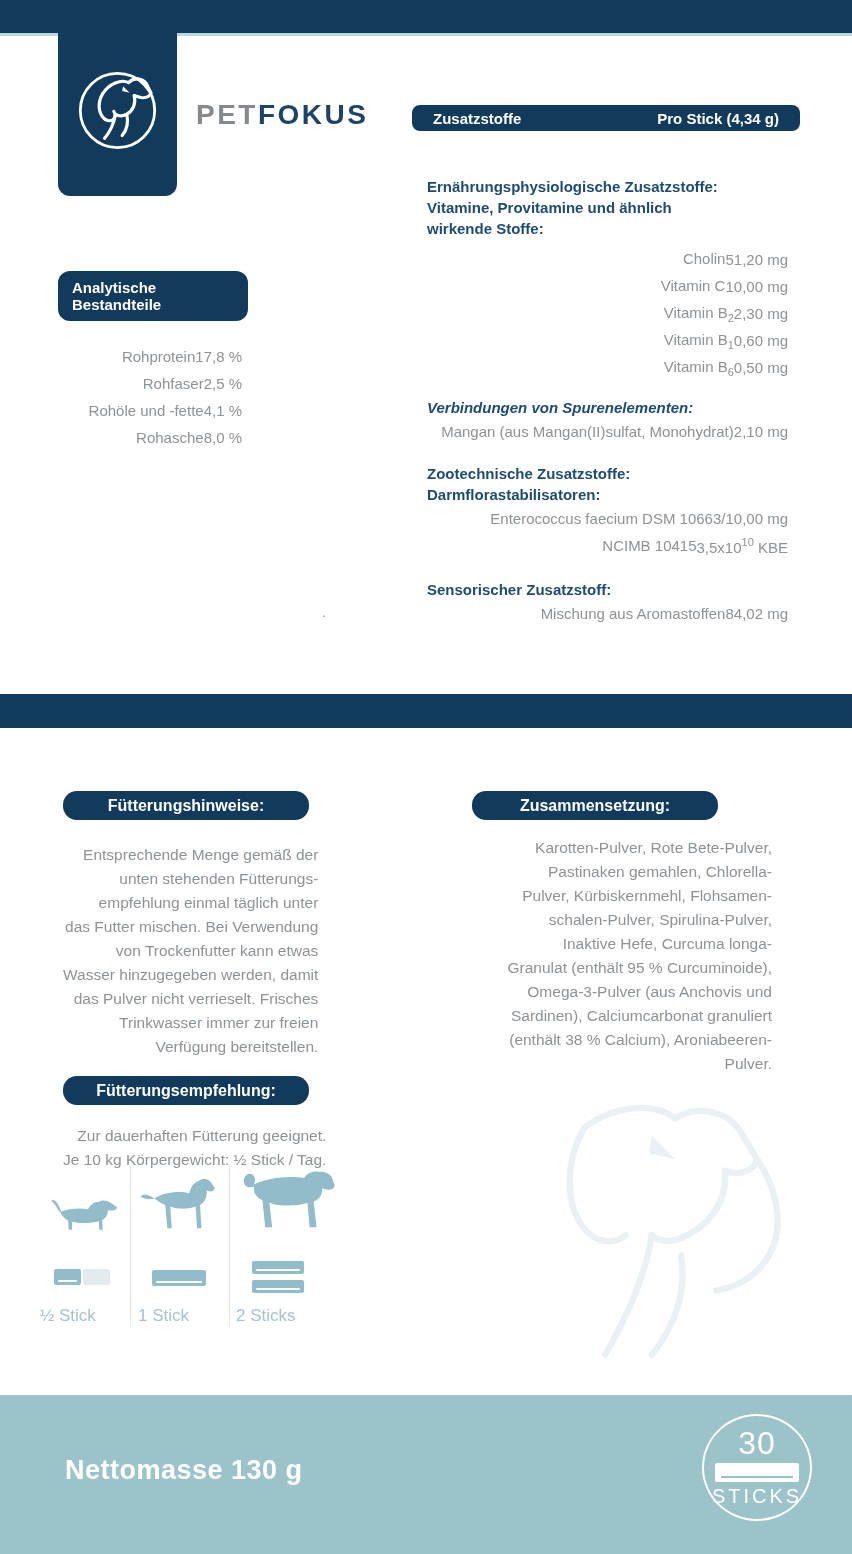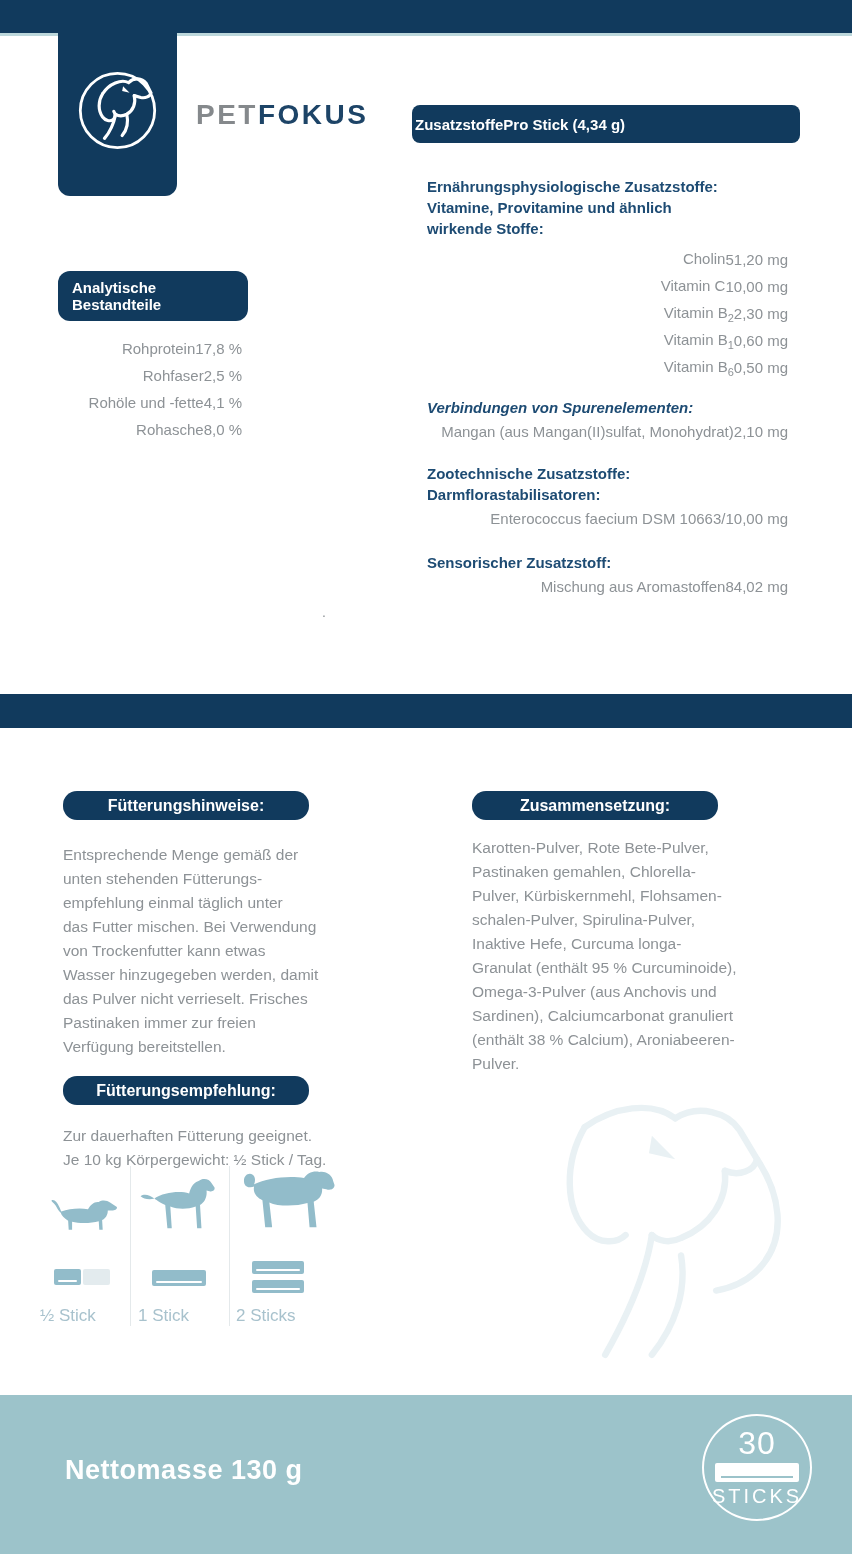--- a/index.html
+++ b/index.html
@@ -17,49 +17,49 @@
   .logo-tab{position:absolute;left:58px;top:0;width:119px;height:196px;background:var(--navy);border-radius:0 0 12px 12px;}
   .logo-svg{position:absolute;left:13px;top:64px;width:93px;height:93px;color:#fff;}
   .logo-svg path{stroke:currentColor;stroke-width:3.4;fill:none;stroke-linecap:round;}
   .logo-svg circle{stroke:currentColor;stroke-width:3;fill:none;}
   .logo-svg .wedge{fill:currentColor;stroke:none;}
 
   .brand{position:absolute;left:196px;top:99px;font-size:28px;font-weight:bold;letter-spacing:2.5px;white-space:nowrap;}
   .brand .pet{color:var(--brand_gray);}
   .brand .fokus{color:var(--brand_navy);}
 
-  .additives-bar{position:absolute;left:412px;top:105px;width:388px;height:38px;background:var(--navy);
-    border-radius:8px;display:flex;justify-content:flex-start;align-items:center;padding:0 3px;
+  .additives-bar{position:absolute;left:412px;top:105px;width:388px;height:26px;background:var(--navy);
+    border-radius:8px;display:flex;justify-content:space-between;align-items:center;padding:0 21px;
     color:#fff;font-size:15px;font-weight:bold;}
 
   .additives{position:absolute;left:427px;top:176px;width:361px;font-size:15px;}
   .additives .hd{color:var(--heading);font-weight:bold;line-height:21px;}
   .additives .rows{margin-top:7px;}
   .row{display:flex;justify-content:flex-end;align-items:center;height:27px;color:var(--gray);}
   .row .lbl{white-space:nowrap;}
   .row .val{white-space:nowrap;text-align:right;}
   .gap16{margin-top:16px;font-style:italic;} .gap18{margin-top:18px;} .gap20{margin-top:20px;}
   .subscript{font-size:11px;vertical-align:-4px;}
   .superscript{font-size:11px;vertical-align:7px;}
 
   .stray-dot{position:absolute;left:322px;top:604px;color:var(--gray);font-size:14px;}
 
   .badge{display:inline-block;background:var(--navy);color:#fff;font-weight:bold;border-radius:12px;}
   .analytical{position:absolute;left:58px;top:271px;width:190px;}
   .analytical .badge{font-size:15px;padding:8px 14px;}
-  .analytical .tbl{margin-top:14px;width:184px;font-size:15px;padding-left:14px;}
+  .analytical .tbl{margin-top:22px;width:184px;font-size:15px;padding-left:14px;}
   .analytical .row{height:27px;}
 
   .band{position:absolute;left:0;top:694px;width:852px;height:34px;background:var(--navy);}
 
   .section-badge{width:246px;height:29px;border-radius:14px;background:var(--navy);color:#fff;
     font-weight:bold;font-size:16px;display:flex;align-items:center;justify-content:center;}
   .hinweise{position:absolute;left:63px;top:791px;}
   .hinweise .lines{margin-top:23px;}
-  .bodyline{font-size:15.5px;line-height:24px;color:var(--gray);white-space:nowrap;}
+  .bodyline{font-size:15.5px;line-height:24px;color:var(--gray);white-space:nowrap;text-align:right;}
   .zusammen{position:absolute;left:472px;top:791px;}
   .zusammen .lines{margin-top:16px;width:300px;}
   .empfehlung{position:absolute;left:63px;top:1076px;}
   .empfehlung .lines{margin-top:19px;}
 
   .divider{position:absolute;width:1px;background:var(--divider);top:1166px;height:160px;}
   .div1{left:130px;} .div2{left:229px;}
   .dogicon{position:absolute;color:var(--steel);}
   .dogicon path{fill:currentColor;}
   .dog-small{left:50px;top:1196px;width:68px;height:38px;}
@@ -151,20 +151,24 @@
       <span class="lbl">Mangan (aus Mangan(II)sulfat, Monohydrat)</span>
       <span class="val">2,10 mg</span>
     </div>
 
     <div class="hd gap18">Zootechnische Zusatzstoffe:</div>
     <div class="hd">Darmflorastabilisatoren:</div>
     <div class="row">
       <span class="lbl">Enterococcus faecium DSM 10663/</span>
       <span class="val">10,00 mg</span>
     </div>
+    <div class="row">
+      <span class="lbl">NCIMB 10415</span>
+      <span class="val"><span>3,5x10</span><span class="superscript">10</span><span> KBE</span></span>
+    </div>
 
     <div class="hd gap20">Sensorischer Zusatzstoff:</div>
     <div class="row">
       <span class="lbl">Mischung aus Aromastoffen</span>
       <span class="val">84,02 mg</span>
     </div>
   </div>
 
   <span class="stray-dot">.</span>
 
@@ -195,21 +199,21 @@
   <div class="hinweise">
     <div class="section-badge">Fütterungshinweise:</div>
     <div class="lines">
       <div class="bodyline">Entsprechende Menge gemäß der</div>
       <div class="bodyline">unten stehenden Fütterungs-</div>
       <div class="bodyline">empfehlung einmal täglich unter</div>
       <div class="bodyline">das Futter mischen. Bei Verwendung</div>
       <div class="bodyline">von Trockenfutter kann etwas</div>
       <div class="bodyline">Wasser hinzugegeben werden, damit</div>
       <div class="bodyline">das Pulver nicht verrieselt. Frisches</div>
-      <div class="bodyline">Pastinaken immer zur freien</div>
+      <div class="bodyline">Trinkwasser immer zur freien</div>
       <div class="bodyline">Verfügung bereitstellen.</div>
     </div>
   </div>
 
   <div class="zusammen">
     <div class="section-badge">Zusammensetzung:</div>
     <div class="lines">
       <div class="bodyline">Karotten-Pulver, Rote Bete-Pulver,</div>
       <div class="bodyline">Pastinaken gemahlen, Chlorella-</div>
       <div class="bodyline">Pulver, Kürbiskernmehl, Flohsamen-</div>

